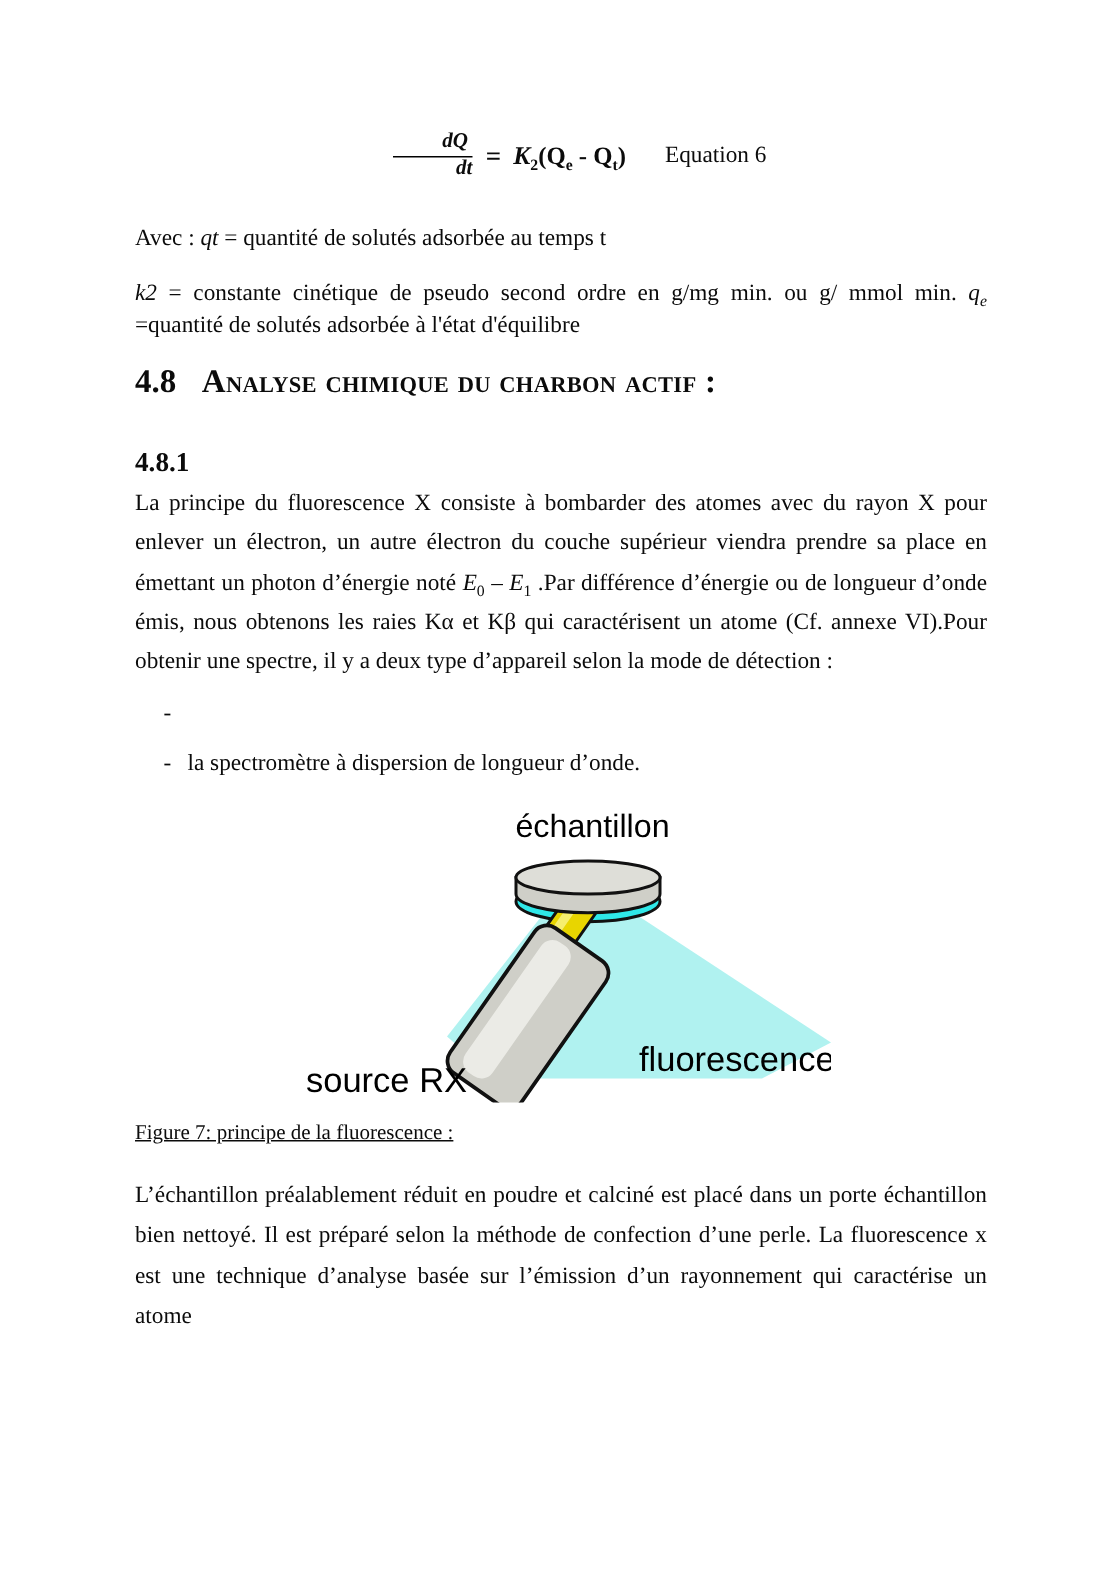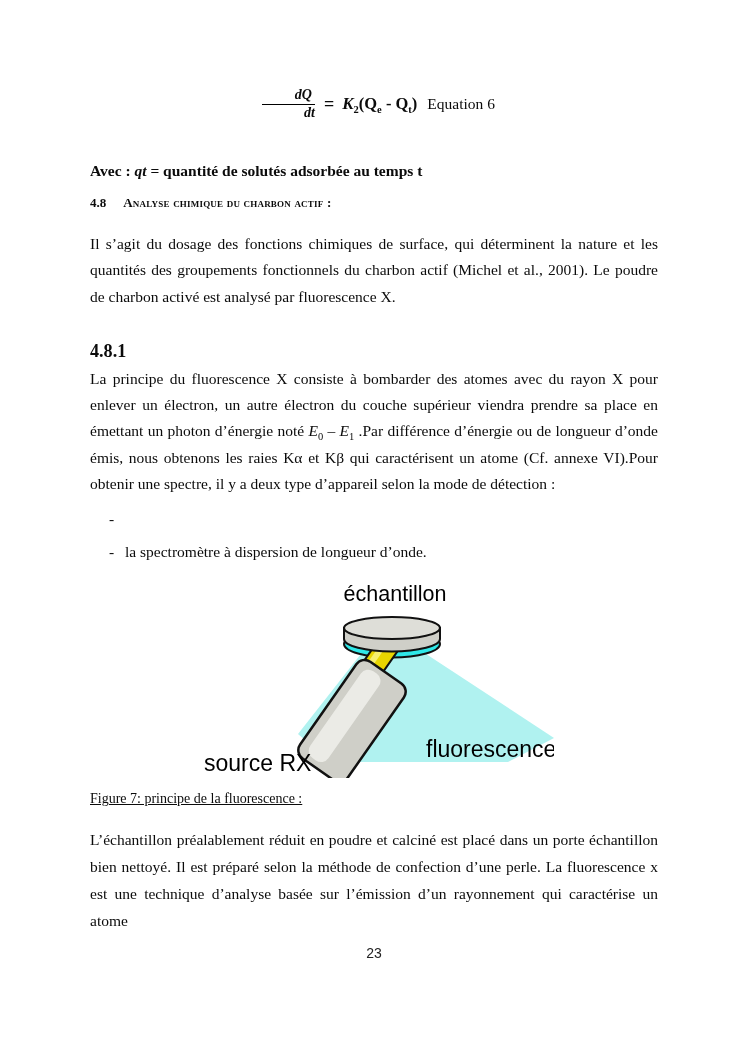--- a/index.html
+++ b/index.html
@@ -14,30 +14,30 @@
   
   .eq-row { display:flex; align-items:center; margin-left:172px; height:40px; }
   .frac { display:inline-block; text-align:right; font-weight:bold; font-style:italic;
           font-size:14px; line-height:1.15; }
   .frac-num { display:block; border-bottom:1.5px solid #000; padding:0 3px; }
   .frac-den { display:block;margin-left:42px; }
   .eq-eq { font-weight:bold; font-size:18px; margin:0 8px 0 9px; }
   .eq-main { font-weight:bold; font-size:16.5px; white-space:nowrap; }
   .eq-main .ital { font-style:italic; font-size:17px; }
   sub { font-size:10.5px; line-height:0; }
-  .eq-label { margin-left:10px;text-align:right; }
+  .eq-label { margin-left:26px;text-align:right; }
 
   
-  .def-avec { margin-top:36px; line-height:21px;font-weight:bold; }
+  .def-avec { margin-top:24px; line-height:21px; }
   .def-k2 { margin-top:16px; line-height:21px; text-align:justify; }
   .def-v0 { margin-top:10px; line-height:21px; }
   .var { font-style:italic; }
 
   
-  .h48 { margin-top:14px; font-size:13px; font-weight:bold; display:flex;text-align:center; }
+  .h48 { margin-top:14px; font-size:22px; font-weight:bold; display:flex;text-align:center; }
   .h48-num { margin-right:17px; }
   .sc { font-variant:small-caps; letter-spacing:.2px; }
   .h481 { margin-top:31px; font-weight:bold; display:flex; }
   .h481-num { margin-right:15px; }
 
   
   .para { text-align:justify; line-height:26.3px; }
   .para48 { margin-top:20px; }
   .para481 { margin-top:4px; }
   .closing { margin-top:19px; line-height:27px; }
@@ -67,28 +67,28 @@
       <span class="frac-num">dQ</span>
       <span class="frac-den">dt</span>
     </span>
     <span class="eq-eq">=</span>
     <span class="eq-main"><span class="ital">K</span><sub>2</sub><span>(</span><span>Q</span><sub>e</sub><span> - </span><span>Q</span><sub>t</sub><span>)</span></span>
     <span class="eq-label">Equation 6</span>
   </div>
 
   <p class="def-avec"><span>Avec : </span><span class="var">qt</span><span> = quantité de solutés adsorbée au temps t</span></p>
 
+  <p class="def-k2"><span class="var">k2</span><span> = constante cinétique de pseudo second ordre en g/mg min. ou g/ mmol min. </span><span class="var">q</span><sub class="var">e</sub><span> =quantité de solutés adsorbée à l'état d'équilibre</span></p>
 
 
   <h2 class="h48">
     <span class="h48-num">4.8</span>
     <span class="sc">Analyse chimique du charbon actif :</span>
   </h2>
 
-  <p class="para para48">Il s’agit du dosage des fonctions chimiques de surface, qui déterminent la nature et les quantités des groupements fonctionnels du charbon actif (Michel et al., 2001). Le poudre de charbon activé est analysé par fluorescence X.</p>
 
   <h3 class="h481">
     <span class="h481-num">4.8.1</span>
   </h3>
 
   <p class="para para481"><span>La principe du fluorescence X consiste à bombarder des atomes avec du rayon X pour enlever un électron, un autre électron du couche supérieur viendra prendre sa place en émettant un photon d’énergie noté </span><span class="var">E</span><sub>0</sub><span> – </span><span class="var">E</span><sub>1</sub><span> .Par différence d’énergie ou de longueur d’onde émis, nous obtenons les raies Kα et Kβ qui caractérisent un atome (Cf. annexe VI).Pour obtenir une spectre, il y a deux type d’appareil selon la mode de détection :</span></p>
 
   <div class="bullets">
     <div class="bullet">
       <span class="bullet-dash">-</span>
@@ -123,15 +123,14 @@
       <text x="193" y="23" text-anchor="middle" font-size="21.5">échantillon</text>
       <text x="2" y="193" font-size="23">source RX</text>
       <text x="224" y="179" font-size="23">fluorescence</text>
     </svg>
   </div>
 
   <p class="caption"><span class="underl">Figure 7: principe de la fluorescence :</span></p>
 
   <p class="para closing">L’échantillon préalablement réduit en poudre et calciné est placé dans un porte échantillon bien nettoyé. Il est préparé selon la méthode de confection d’une perle. La fluorescence x est une technique d’analyse basée sur l’émission d’un rayonnement qui caractérise un atome</p>
 
-  <div class="pagenum">23</div>
 
 </div>
 
 </body></html>

